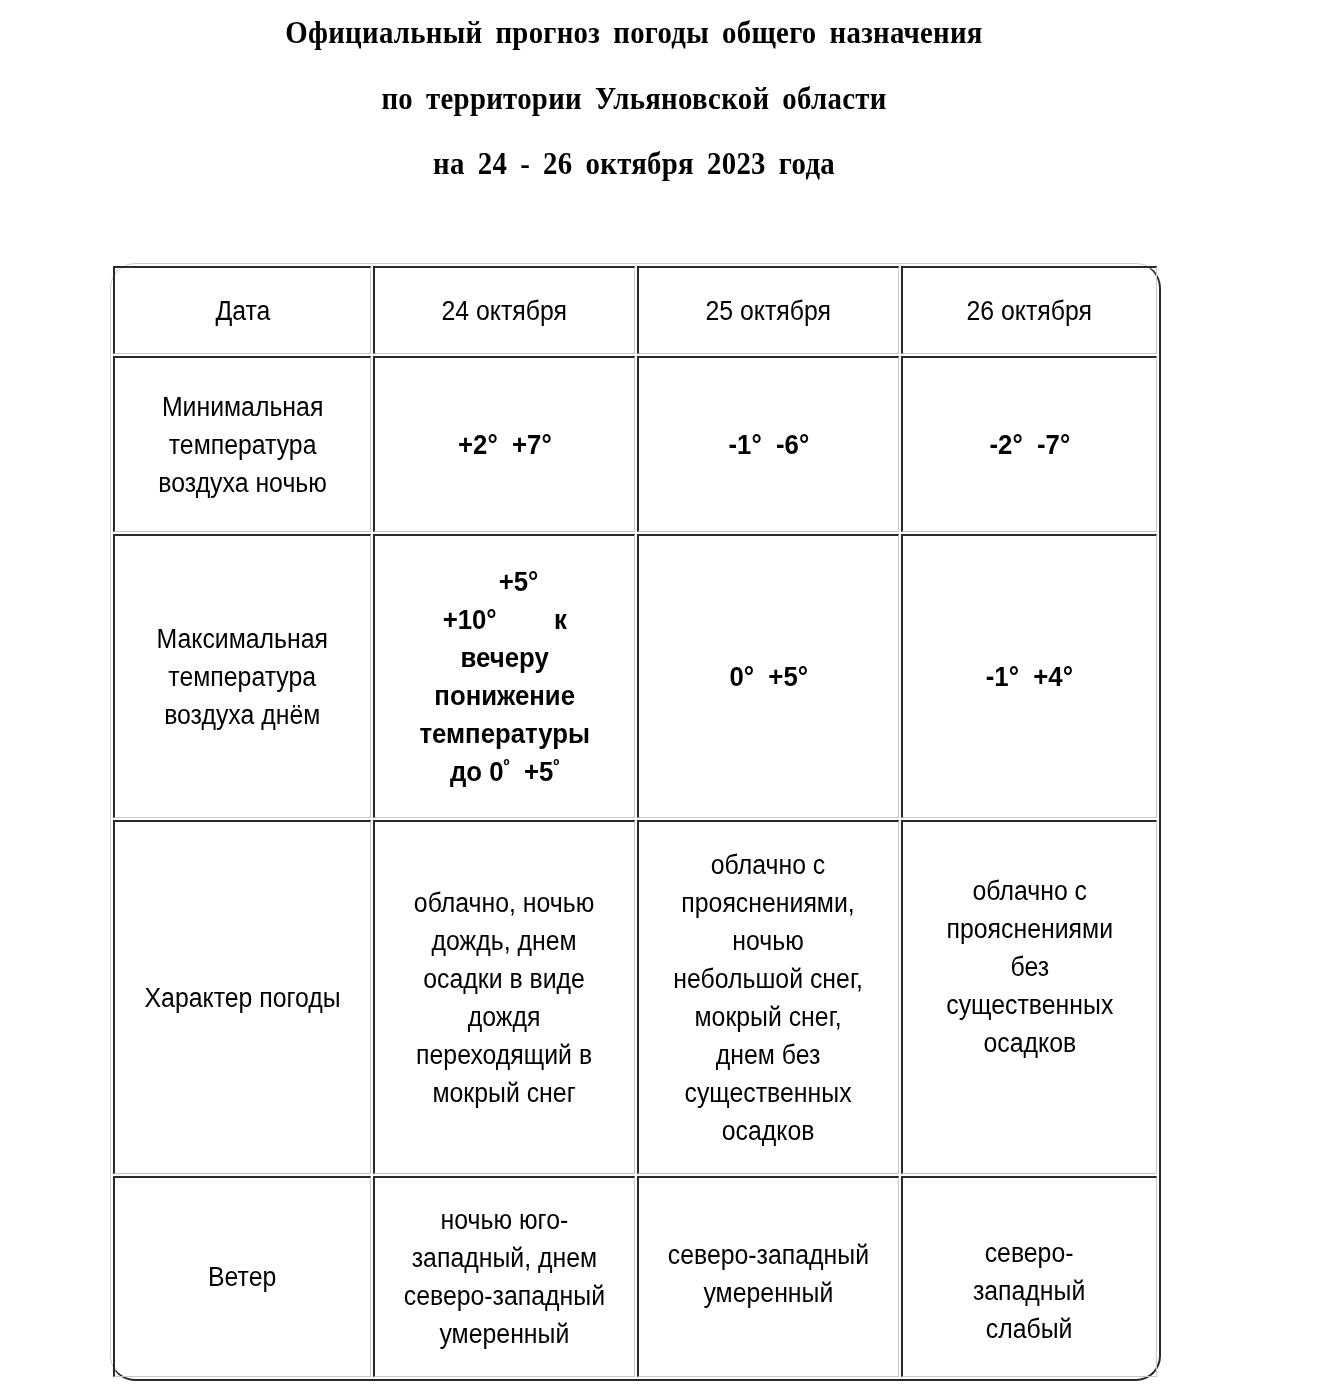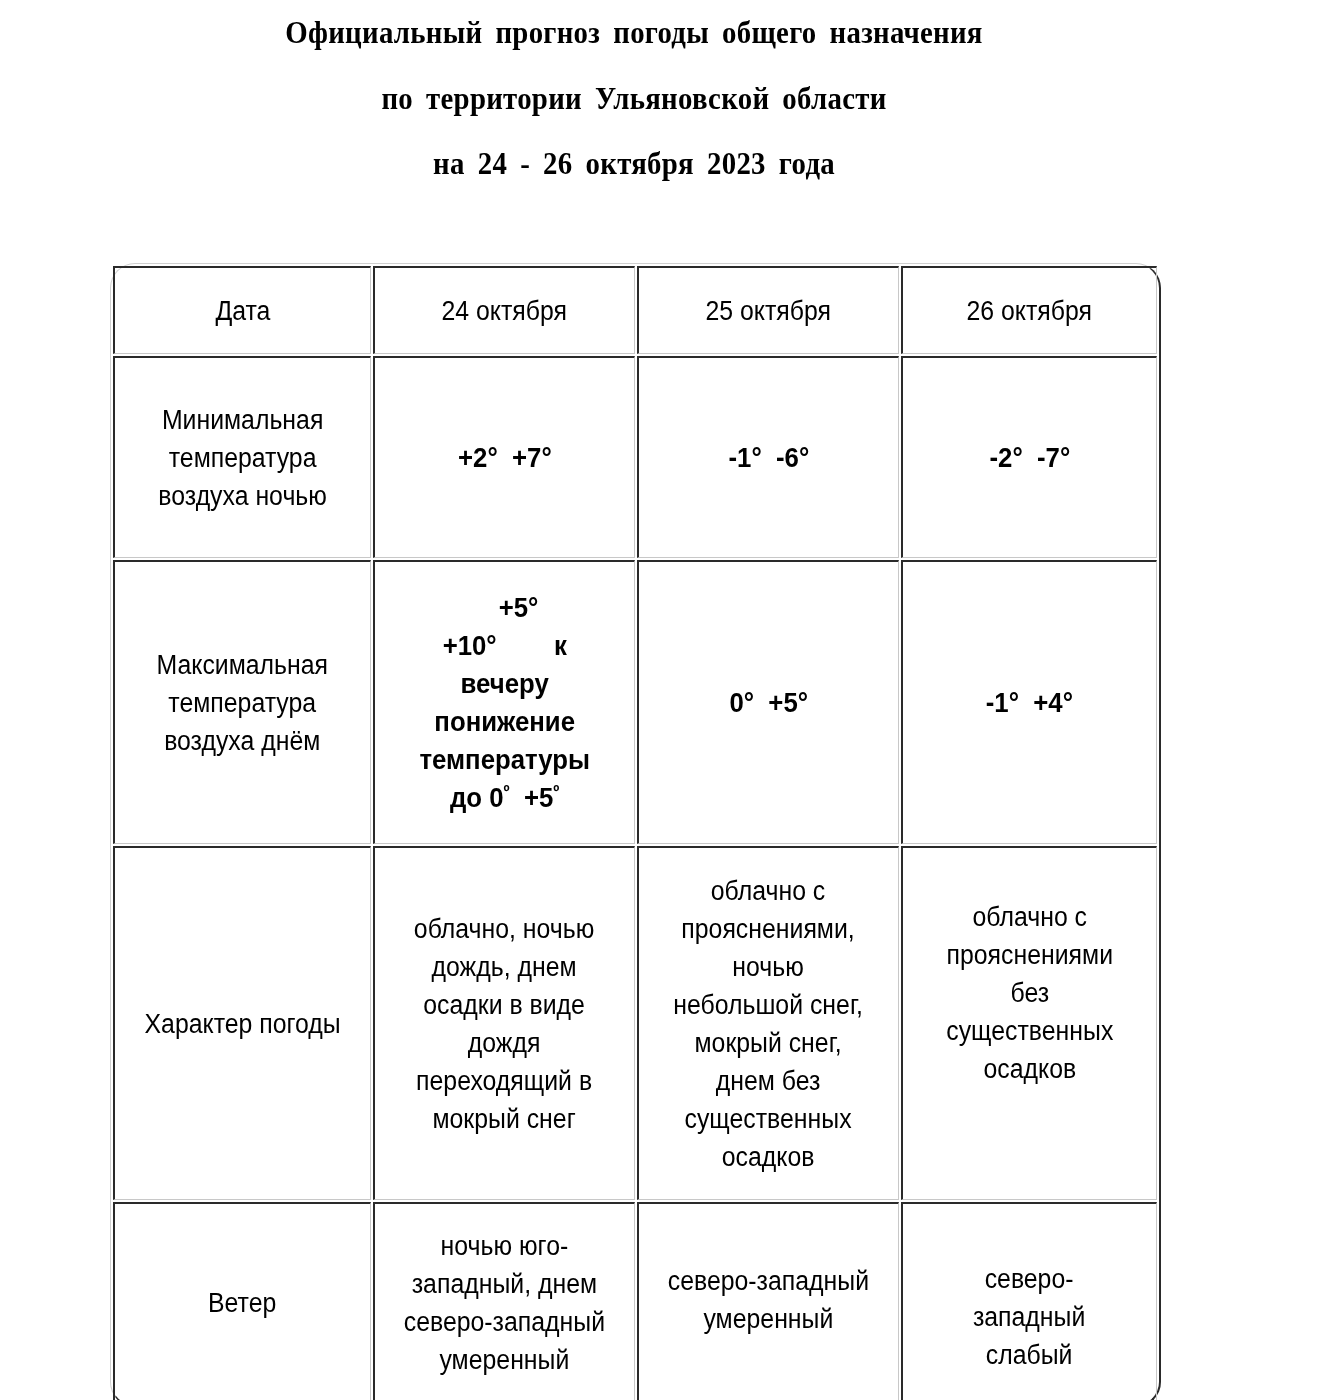--- a/index.html
+++ b/index.html
@@ -73,21 +73,21 @@
     }
     .bold {
       font-weight: bold;
       font-size: 28px;
     }
     col.c1 { width: 258px; }
     col.c2 { width: 262px; }
     col.c3 { width: 262px; }
     col.c4 { width: 256px; }
     tr.r-head { height: 88px; }
-    tr.r-min { height: 202px; }
+    tr.r-min { height: 176px; }
     tr.r-max { height: 284px; }
     tr.r-weather { height: 354px; }
     tr.r-wind { height: 201px; }
     .spaced { white-space: pre-wrap; }
     .line { display: block; }
     .sup { font-size: 18px; vertical-align: 10px; line-height: 0; }
   </style>
 </head>
 <body>
 

